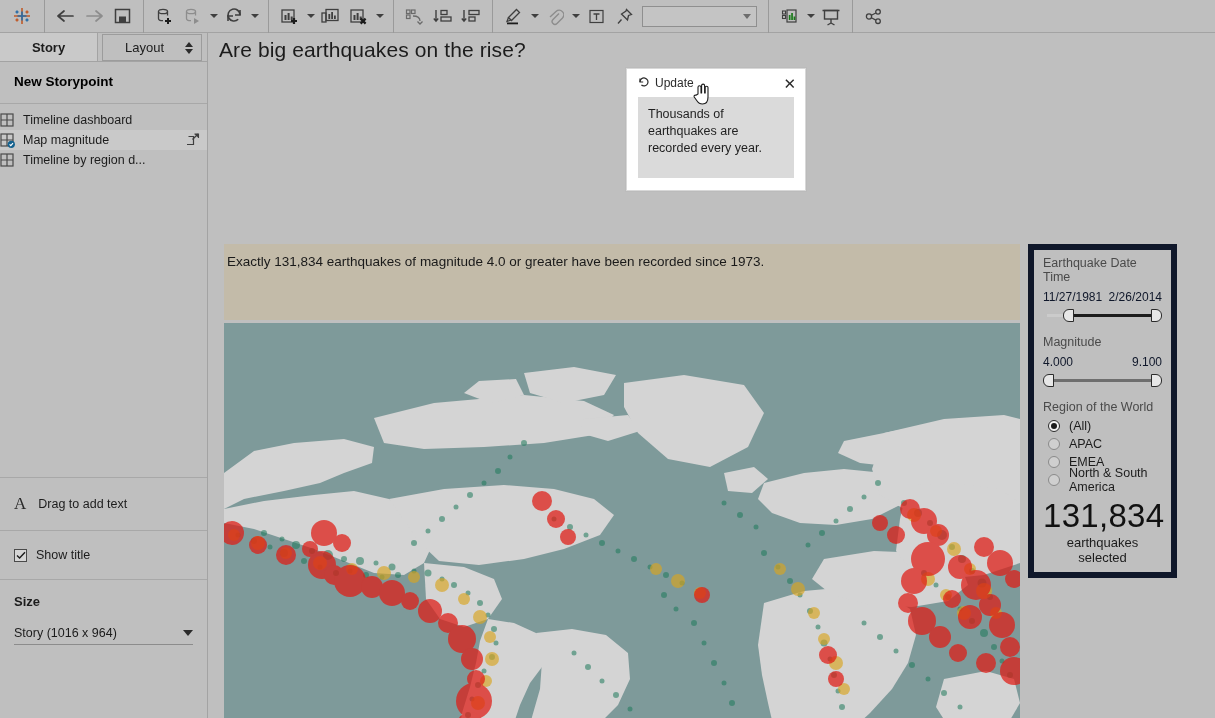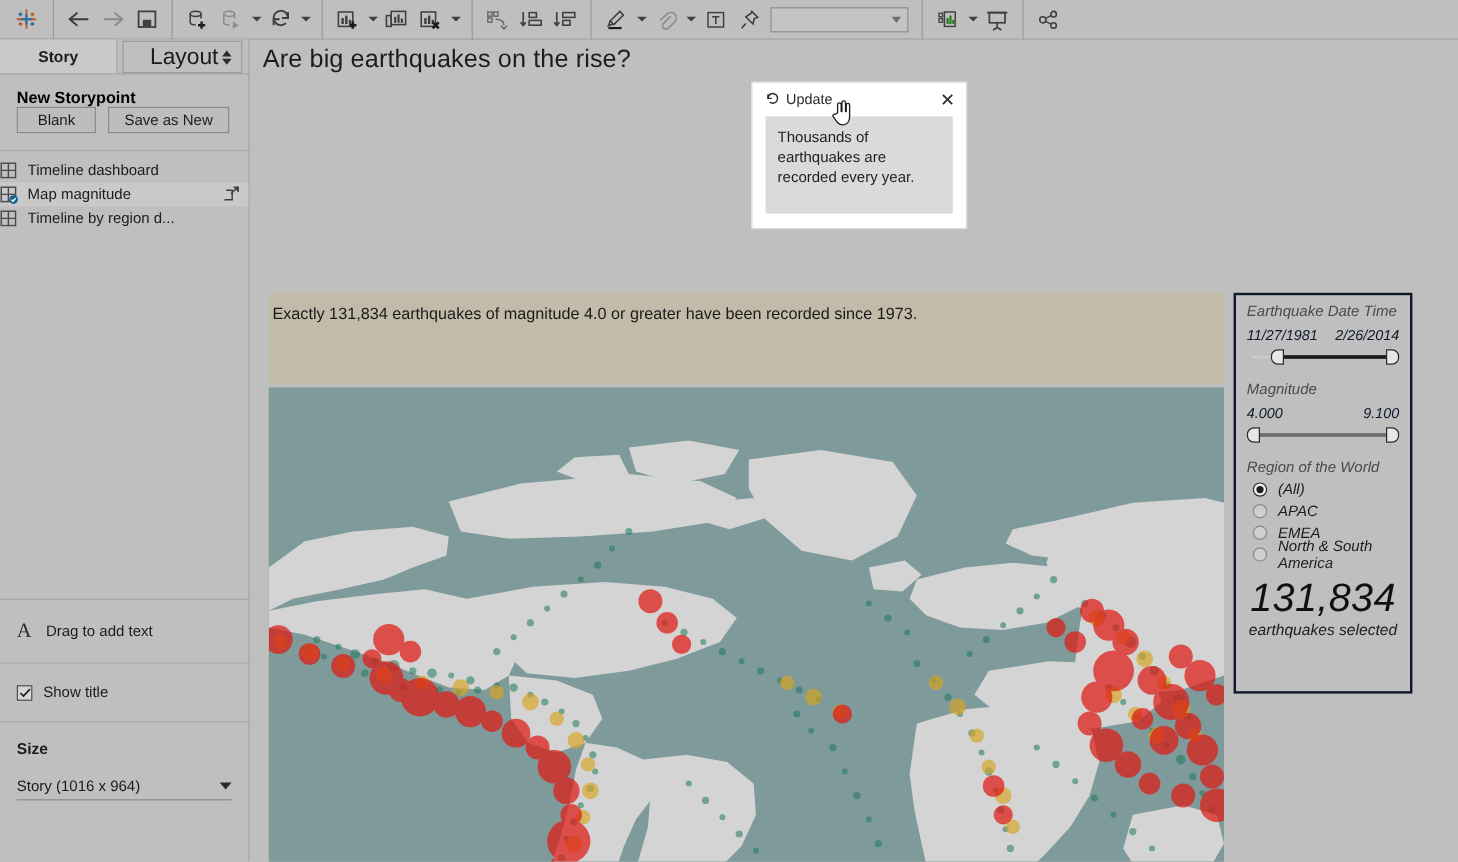--- a/index.html
+++ b/index.html
@@ -47,21 +47,21 @@
   }
   .sb-tabs { display: flex; height: 29px; border-bottom: 1px solid #a3a3a3; }
   .tab-story {
     width: 98px; background: #c9c9c9; display:flex; align-items:center; justify-content:center;
     font-size: 13px; font-weight: bold; color: #1c1c1c;
     border-right: 1px solid #a3a3a3;
   }
   .tab-layout {
     flex: 1; margin: 1px 5px 0 4px; background: #bfbfbf; border: 1px solid #9c9c9c;
     display:flex; align-items:center; justify-content:space-between; padding: 0 8px 0 22px;
-    font-size: 19px; color: #1c1c1c;
+    font-size: 13px; color: #1c1c1c;
   }
   .spin { display:flex; flex-direction:column; gap:2px; }
   .spin i { width:0;height:0;border-left:4px solid transparent;border-right:4px solid transparent; }
   .spin .up { border-bottom:5px solid #2b2b2b; }
   .spin .dn { border-top:5px solid #2b2b2b; }
 
   .sb-newpoint { padding: 12px 14px 14px 14px; border-bottom: 1px solid #a8a8a8; }
   .sb-h { font-size: 13.5px; font-weight: bold; color: #000000; }
   .sb-btnrow { display: flex; gap: 10px; }
   .sb-btn {
@@ -133,23 +133,22 @@
   }
   .map {
     position: absolute; left: 0; top: 79px; width: 796px; height: 439px;
     background: #7e9a9a; overflow: hidden;
   }
   .map svg { display:block; }
 
   
   .filters {
     position: absolute; left: 804px; top: 0; width: 149px; height: 334px;
-    background: #bfbfbf; border: 2px solid #0f172a;
+    background: #bfbfbf; border: 6px solid #0f172a;
     padding: 6px 9px 0 9px;
-    font-style: italic;
   }
   .f-title { font-size: 12.5px; color: #4a4a4a; margin-bottom: 6px; }
   .f-range { display:flex; justify-content:space-between; font-size: 12px; color:#0f172a; margin-bottom: 5px; }
   .slider { position: relative; height: 13px; margin-bottom: 13px; }
   .slider .track { position:absolute; left:4px; right:4px; top:5px; height:3px; background:#9b9b9b; }
   .slider .fill { position:absolute; top:5px; height:3px; }
   .slider .knob {
     position:absolute; top:0; width:11px; height:13px; background:#e7e7e7; border:1px solid #2b2b2b;
   }
   .slider .knob.l { border-radius: 6px 0 0 6px; }
@@ -382,24 +381,20 @@
         <span>Layout</span>
         <span class="spin">
             <i class="up"></i>
             <i class="dn"></i>
           </span>
       </div>
     </div>
 
     <div class="sb-newpoint">
       <div class="sb-h">New Storypoint</div>
-      <div class="sb-btnrow">
-        <div class="sb-btn blank">Blank</div>
-        <div class="sb-btn saveas">Save as New</div>
-      </div>
     </div>
 
     <div class="sb-list">
       <div class="sb-row">
         <span class="gicon">
           <svg width="14" height="14" viewBox="0 0 14 14">
               <rect x="1" y="1" width="12" height="12" fill="none" stroke="#4a4a4a" stroke-width="1.2"></rect>
               <path d="M7 1v12M1 7h12" stroke="#4a4a4a" stroke-width="1.2"></path>
             </svg>
         </span>

